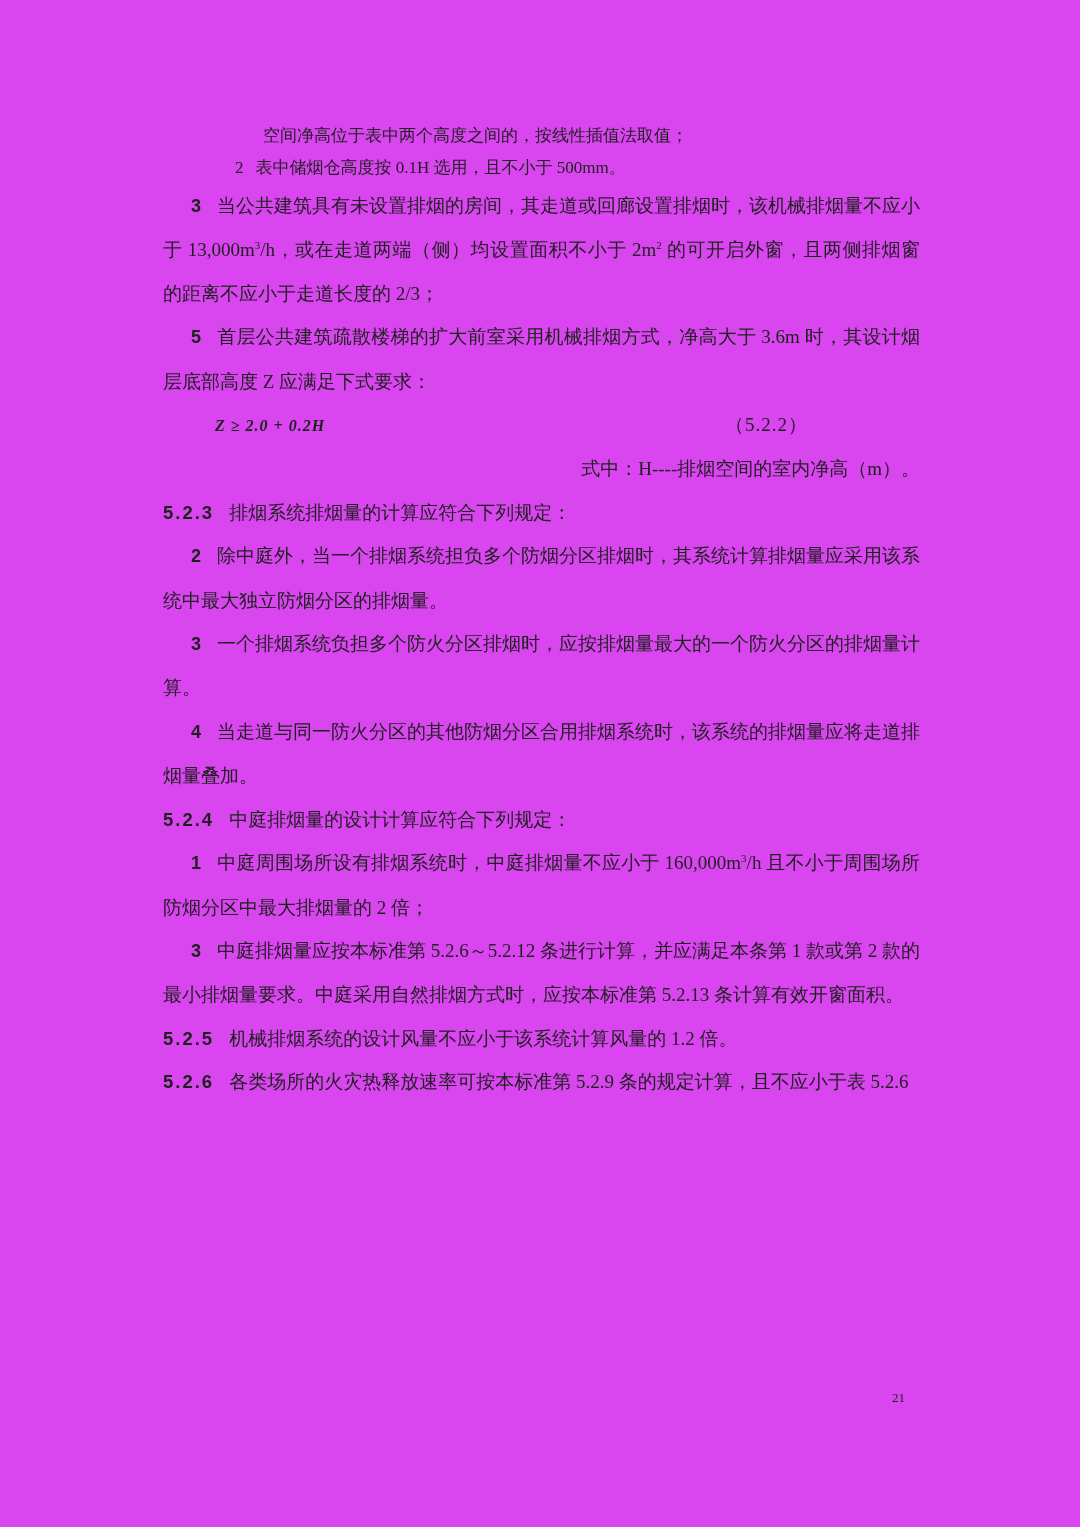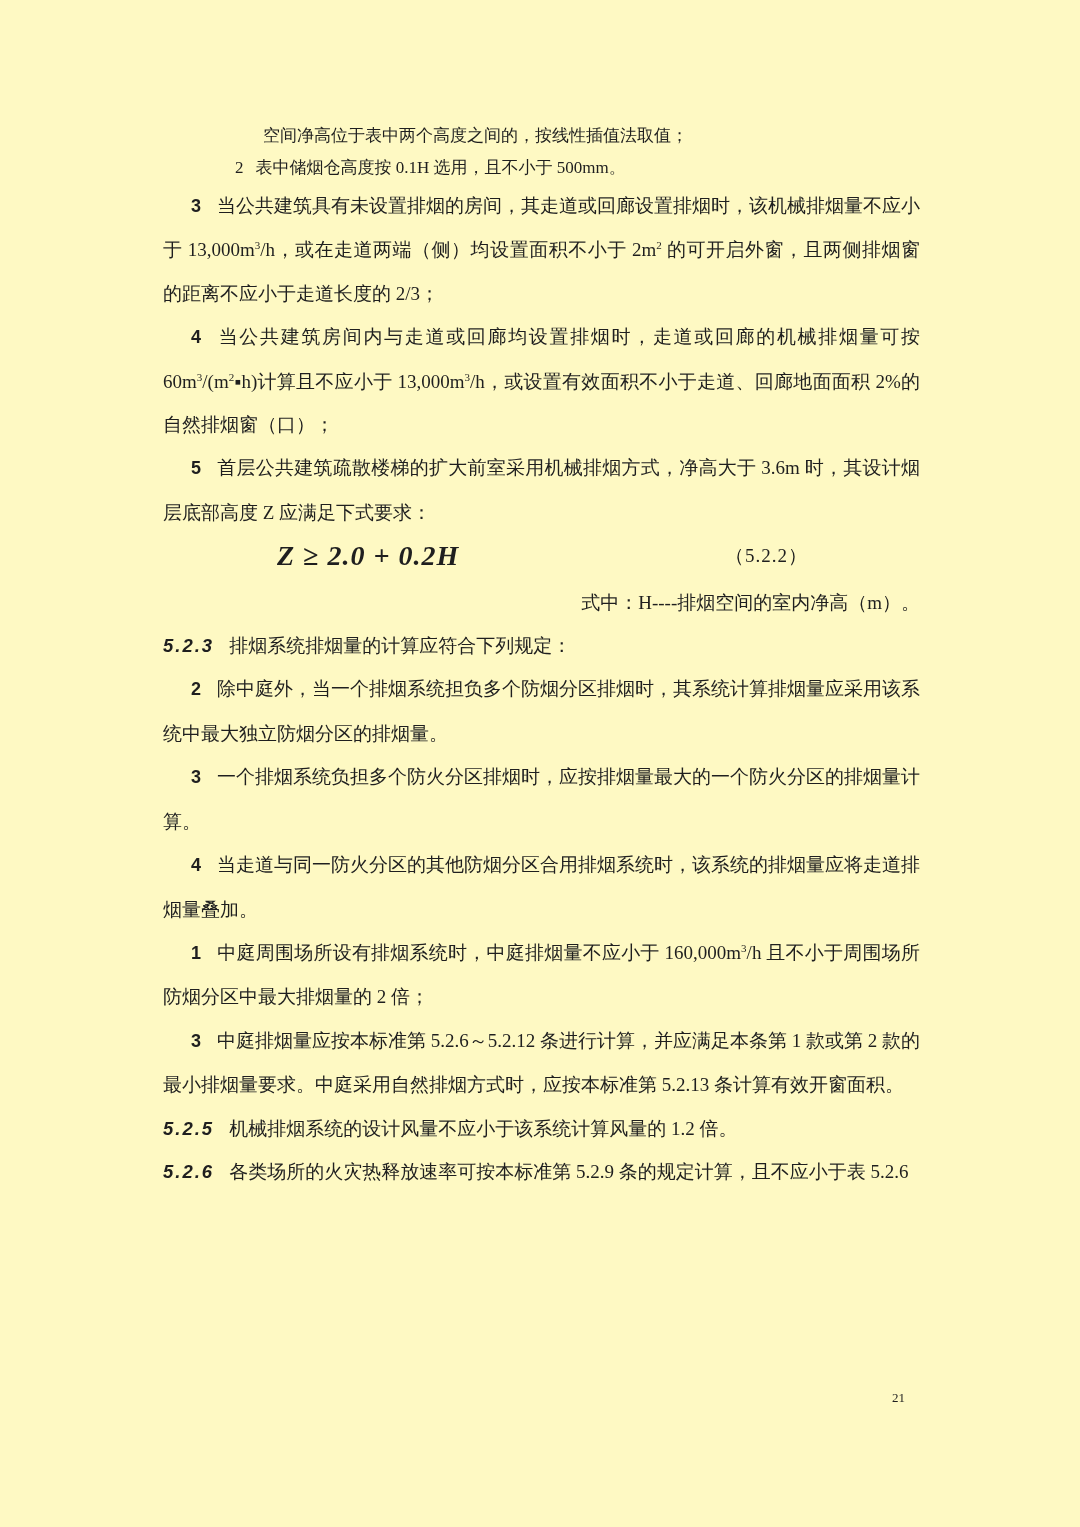--- a/index.html
+++ b/index.html
@@ -1,20 +1,20 @@
 <!DOCTYPE html>
 <html><head>
 <meta charset="utf-8">
 <style>
   html, body { margin: 0; padding: 0; background: #ffffff; }
   .page {
     position: relative;
     width: 1080px;
     height: 1527px;
-    background: #fef9c3;
+    background: #d946ef;
     font-family: "Liberation Serif", "DejaVu Serif", serif;
     color: #1f1f1f;
     overflow: hidden;
   }
   .content {
     position: absolute;
     left: 163px;
     top: 120px;
     width: 757px;
   }
@@ -29,24 +29,24 @@
   .item, .section, .legend, .formula-line {
     font-size: 19px;
     line-height: 43.4px;
   }
   .item    { text-indent: 28px; text-align: justify; }
   .section { text-indent: 0;    text-align: justify; }
   .legend  { text-indent: 26px; text-align: right; }
 
   .formula-line { position: relative; text-align: left; }
   .formula {
-    margin-left: 114px;
+    margin-left: 52px;
     font-style: italic;
     font-weight: 600;
-    font-size: 28px;
+    font-size: 16px;
     letter-spacing: 1px;
   }
   .eqnum {
     position: absolute;
     left: 562px;
     top: 0;
     font-style: normal;
     letter-spacing: 1px;
   }
 
@@ -56,21 +56,20 @@
     font-weight: 700;
     font-size: 18px;
     margin-right: 16px;
   }
   .run-secnum {
     font-family: "Liberation Sans", "DejaVu Sans", sans-serif;
     font-weight: 700;
     font-size: 18.5px;
     letter-spacing: 2px;
     margin-right: 15px;
-    font-style: italic;
   }
   .run-notenum { margin-right: 12px; }
   .run-sup {
     font-size: 11px;
     vertical-align: 7px;
     line-height: 0;
   }
 
   .page-number {
     position: absolute;
@@ -81,27 +80,27 @@
   }
 </style>
 </head>
 <body>
 
 <div class="page">
   <div class="content">
       <p class="note note-first"><span class="run-text">空间净高位于表中两个高度之间的，按线性插值法取值；</span></p>
       <p class="note note-sub"><span class="run-notenum">2</span><span class="run-text">表中储烟仓高度按 0.1H 选用，且不小于 500mm。</span></p>
       <p class="item"><span class="run-num">3</span><span class="run-text">当公共建筑具有未设置排烟的房间，其走道或回廊设置排烟时，该机械排烟量不应小于 13,000m</span><span class="run-sup">3</span><span class="run-text">/h，或在走道两端（侧）均设置面积不小于 2m</span><span class="run-sup">2</span><span class="run-text"> 的可开启外窗，且两侧排烟窗的距离不应小于走道长度的 2/3；</span></p>
-      <p class="item"><span class="run-num">4</span><span class="run-text">当公共建筑房间内与走道或回廊均设置排烟时，走道或回廊的机械排烟量可按 60m</span><span class="run-sup">3</span><span class="run-text">/(m</span><span class="run-sup">2</span><span class="run-text">▪h)计算且不应小于 13,000m</span><span class="run-sup">3</span><span class="run-text">/h，或设置有效面积不小于走道、回廊地面面积 2%的自然排烟窗（口）；</span></p>
       <p class="item"><span class="run-num">5</span><span class="run-text">首层公共建筑疏散楼梯的扩大前室采用机械排烟方式，净高大于 3.6m 时，其设计烟层底部高度 Z 应满足下式要求：</span></p>
       <p class="formula-line"><span class="formula">Z ≥ 2.0 + 0.2H</span><span class="eqnum">（5.2.2）</span></p>
       <p class="legend"><span class="run-text">式中：H----排烟空间的室内净高（m）。</span></p>
       <p class="section"><span class="run-secnum">5.2.3</span><span class="run-text">排烟系统排烟量的计算应符合下列规定：</span></p>
       <p class="item"><span class="run-num">2</span><span class="run-text">除中庭外，当一个排烟系统担负多个防烟分区排烟时，其系统计算排烟量应采用该系统中最大独立防烟分区的排烟量。</span></p>
       <p class="item"><span class="run-num">3</span><span class="run-text">一个排烟系统负担多个防火分区排烟时，应按排烟量最大的一个防火分区的排烟量计算。</span></p>
       <p class="item"><span class="run-num">4</span><span class="run-text">当走道与同一防火分区的其他防烟分区合用排烟系统时，该系统的排烟量应将走道排烟量叠加。</span></p>
+      <p class="section"><span class="run-secnum">5.2.4</span><span class="run-text">中庭排烟量的设计计算应符合下列规定：</span></p>
       <p class="item"><span class="run-num">1</span><span class="run-text">中庭周围场所设有排烟系统时，中庭排烟量不应小于 160,000m</span><span class="run-sup">3</span><span class="run-text">/h 且不小于周围场所防烟分区中最大排烟量的 2 倍；</span></p>
       <p class="item"><span class="run-num">3</span><span class="run-text">中庭排烟量应按本标准第 5.2.6～5.2.12 条进行计算，并应满足本条第 1 款或第 2 款的最小排烟量要求。中庭采用自然排烟方式时，应按本标准第 5.2.13 条计算有效开窗面积。</span></p>
       <p class="section"><span class="run-secnum">5.2.5</span><span class="run-text">机械排烟系统的设计风量不应小于该系统计算风量的 1.2 倍。</span></p>
       <p class="section"><span class="run-secnum">5.2.6</span><span class="run-text">各类场所的火灾热释放速率可按本标准第 5.2.9 条的规定计算，且不应小于表 5.2.6</span></p>
     </div>
   <span class="page-number">21</span>
 </div>
 
 </body></html>

